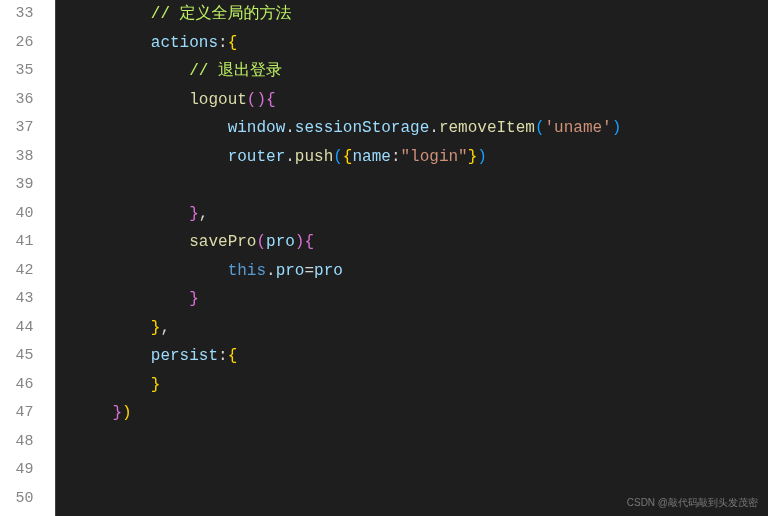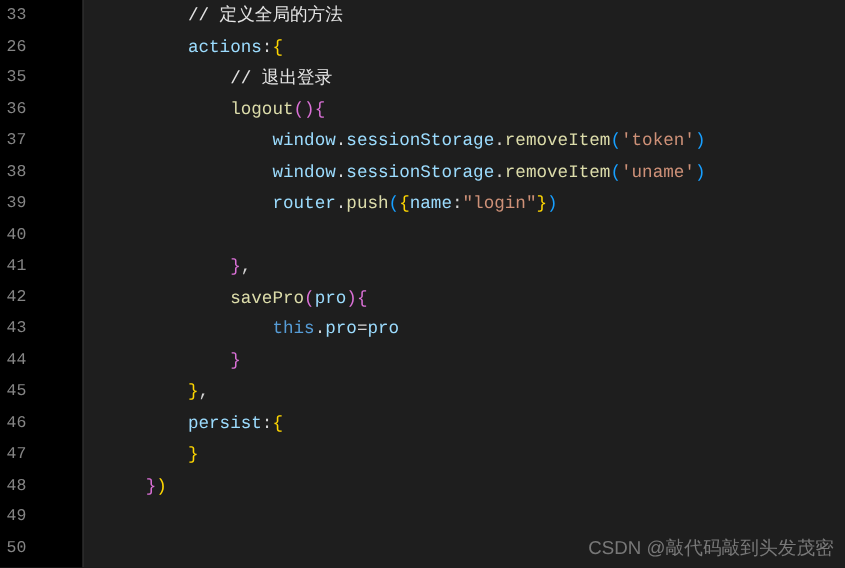--- a/index.html
+++ b/index.html
@@ -10,60 +10,60 @@
       width: 768px;
       height: 516px;
       position: relative;
       overflow: hidden;
     }
     .editor {
       display: flex;
       height: 100%;
     }
     .gutter {
-      background: #000000;
+      background: #ffffff;
       color: #858585;
-      text-align: left;
+      text-align: center;
       padding: 0 12px 0 6px;
       user-select: none;
       border-right: 1px solid #404040;
-      width: 76px;
+      width: 56px;
       flex-shrink: 0;
     }
     .code-area {
       flex: 1;
       padding-left: 18px;
       position: relative;
     }
     .line {
       height: 28.5px;
       line-height: 28.5px;
       white-space: pre;
     }
     .gutter .line {
       font-size: 15px;
     }
-    .c-comment { color: #e5e5e5; }
+    .c-comment { color: #bef264; }
     .c-property { color: #9cdcfe; text-align: center; }
     .c-function { color: #dcdcaa; }
     .c-variable { color: #9cdcfe; }
     .c-punct { color: #d4d4d4; }
     .c-brace { color: #ffd700; }
     .c-brace2 { color: #da70d6; }
     .c-brace3 { color: #179fff; }
     .c-string { color: #ce9178; }
     .c-this { color: #569cd6; }
     .c-bool { color: #569cd6; }
     .underline { text-decoration: underline; }
     .watermark {
       position: absolute;
       bottom: 6px;
       right: 10px;
       color: #888888;
-      font-size: 17px;
+      font-size: 10px;
       font-family: Arial, sans-serif;
       opacity: 0.85;
     }
   </style>
 </head>
 <body>
 
 <div class="editor">
   <div class="gutter" id="gutter">
       <div class="line">33</div>
@@ -83,21 +83,20 @@
       <div class="line">47</div>
       <div class="line">48</div>
       <div class="line">49</div>
       <div class="line">50</div>
     </div>
   <div class="code-area" id="code">
       <div class="line"><span class="c-punct">        </span><span class="c-comment">// 定义全局的方法</span></div>
       <div class="line"><span class="c-punct">        </span><span class="c-property">actions</span><span class="c-punct">:</span><span class="c-brace">{</span></div>
       <div class="line"><span class="c-punct">            </span><span class="c-comment">// 退出登录</span></div>
       <div class="line"><span class="c-punct">            </span><span class="c-function">logout</span><span class="c-brace2">(</span><span class="c-brace2">)</span><span class="c-brace2">{</span></div>
-      <div class="line"><span class="c-punct">                </span><span class="c-variable">window</span><span class="c-punct">.</span><span class="c-variable">sessionStorage</span><span class="c-punct">.</span><span class="c-function">removeItem</span><span class="c-brace3">(</span><span class="c-string">'token'</span><span class="c-brace3">)</span></div>
       <div class="line"><span class="c-punct">                </span><span class="c-variable">window</span><span class="c-punct">.</span><span class="c-variable">sessionStorage</span><span class="c-punct">.</span><span class="c-function">removeItem</span><span class="c-brace3">(</span><span class="c-string">'uname'</span><span class="c-brace3">)</span></div>
       <div class="line"><span class="c-punct">                </span><span class="c-variable">router</span><span class="c-punct">.</span><span class="c-function">push</span><span class="c-brace3">(</span><span class="c-brace">{</span><span class="c-property">name</span><span class="c-punct">:</span><span class="c-string">"login"</span><span class="c-brace">}</span><span class="c-brace3">)</span></div>
       <div class="line"><span class="c-punct"></span></div>
       <div class="line"><span class="c-punct">            </span><span class="c-brace2">}</span><span class="c-punct">,</span></div>
       <div class="line"><span class="c-punct">            </span><span class="c-function">savePro</span><span class="c-brace2">(</span><span class="c-variable">pro</span><span class="c-brace2">)</span><span class="c-brace2">{</span></div>
       <div class="line"><span class="c-punct">                </span><span class="c-this">this</span><span class="c-punct">.</span><span class="c-variable">pro</span><span class="c-punct">=</span><span class="c-variable">pro</span></div>
       <div class="line"><span class="c-punct">            </span><span class="c-brace2">}</span></div>
       <div class="line"><span class="c-punct">        </span><span class="c-brace">}</span><span class="c-punct">,</span></div>
       <div class="line"><span class="c-punct">        </span><span class="c-property">persist</span><span class="c-punct">:</span><span class="c-brace">{</span></div>
       <div class="line"><span class="c-punct">        </span><span class="c-brace">}</span></div>

